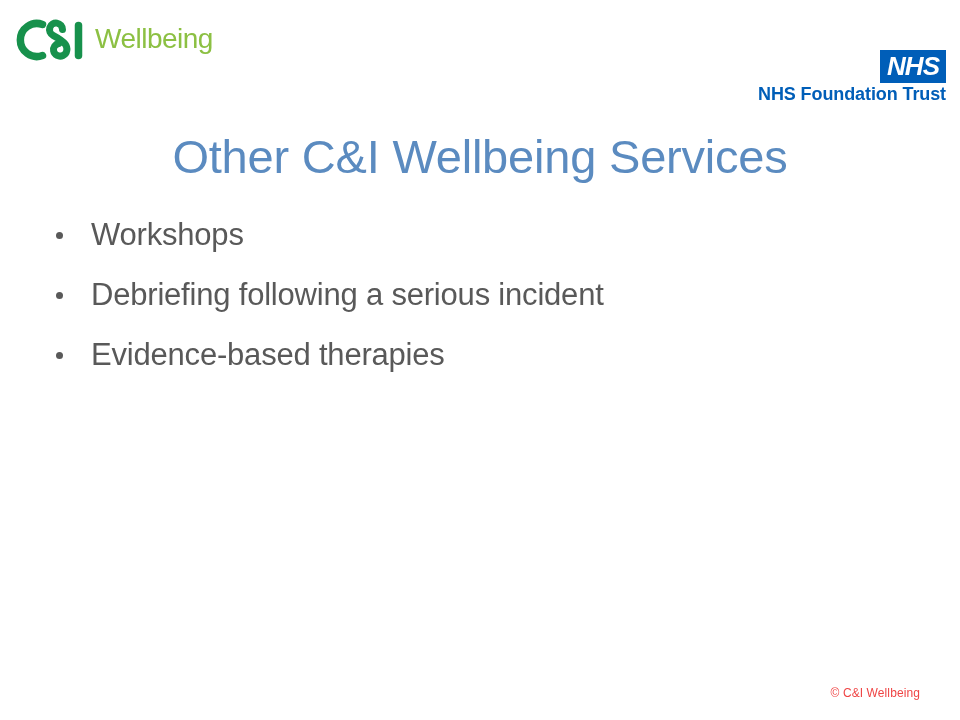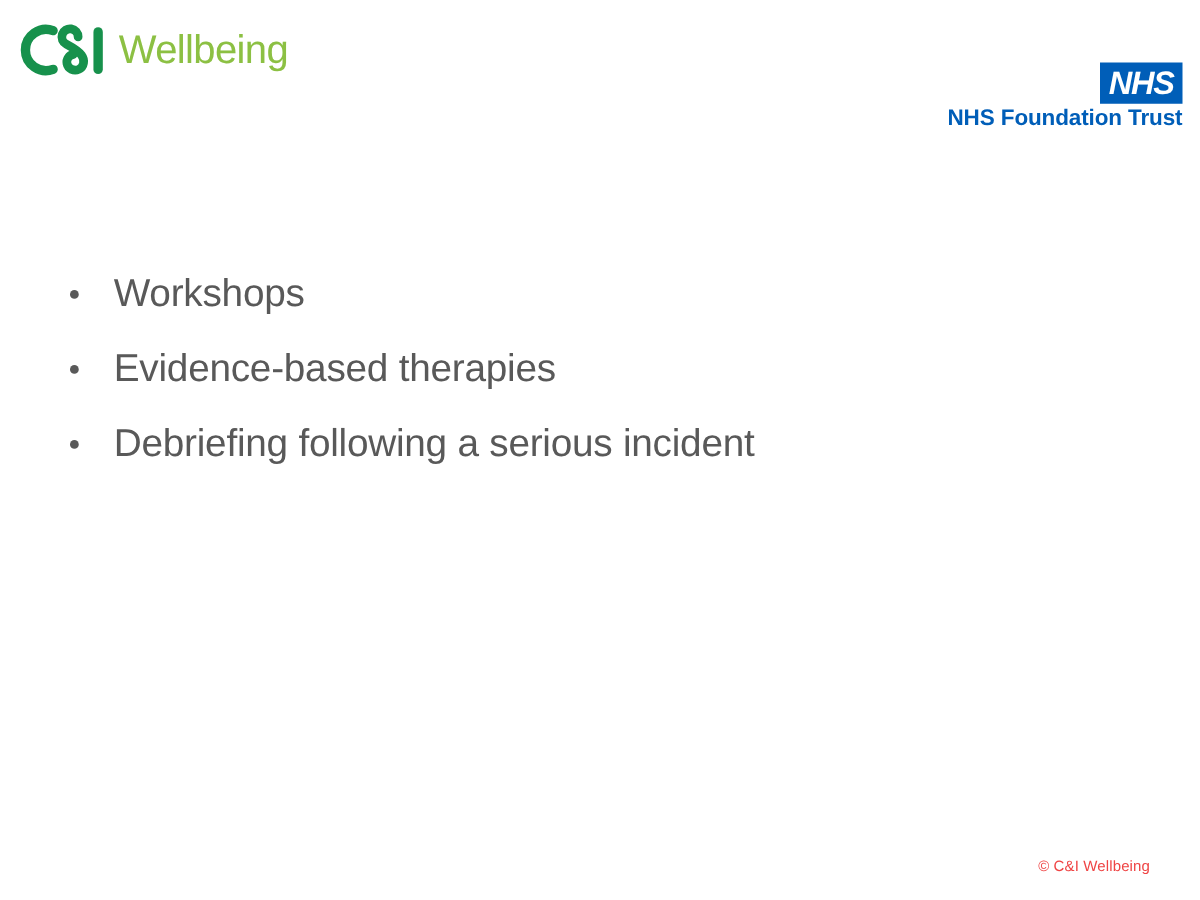--- a/index.html
+++ b/index.html
@@ -28,21 +28,21 @@
     display: flex;
     align-items: center;
   }
   .ci-mark {
     display: block;
     width: 78px;
     height: 46px;
   }
   .ci-wordmark {
     font-family: "Liberation Sans", sans-serif;
-    font-size: 32px;
+    font-size: 28px;
     line-height: 1;
     letter-spacing: -0.5px;
     color: #8CC043;
     margin-left: 1px;
     position: relative;
     top: -1px;
   }
 
   
   .nhs-logo {
@@ -166,31 +166,32 @@
     <span class="ci-wordmark">Wellbeing</span>
   </div>
 
   <div class="nhs-logo">
     <span class="nhs-box">
       <span class="nhs-box-text">NHS</span>
     </span>
     <div class="nhs-trust-sub">NHS Foundation Trust</div>
   </div>
 
+  <h1 class="slide-title">Other C&amp;I Wellbeing Services</h1>
 
   <ul class="bullet-list">
     <li class="bullet-item">
       <span class="bullet-dot"></span>
       <span class="bullet-text">Workshops</span>
     </li>
     <li class="bullet-item">
       <span class="bullet-dot"></span>
-      <span class="bullet-text">Evidence-based therapies</span>
+      <span class="bullet-text">Debriefing following a serious incident</span>
     </li>
     <li class="bullet-item">
       <span class="bullet-dot"></span>
-      <span class="bullet-text">Debriefing following a serious incident</span>
+      <span class="bullet-text">Evidence-based therapies</span>
     </li>
   </ul>
 
   <div class="footer-copyright">© C&amp;I Wellbeing</div>
 
 </div>
 
 </body></html>

